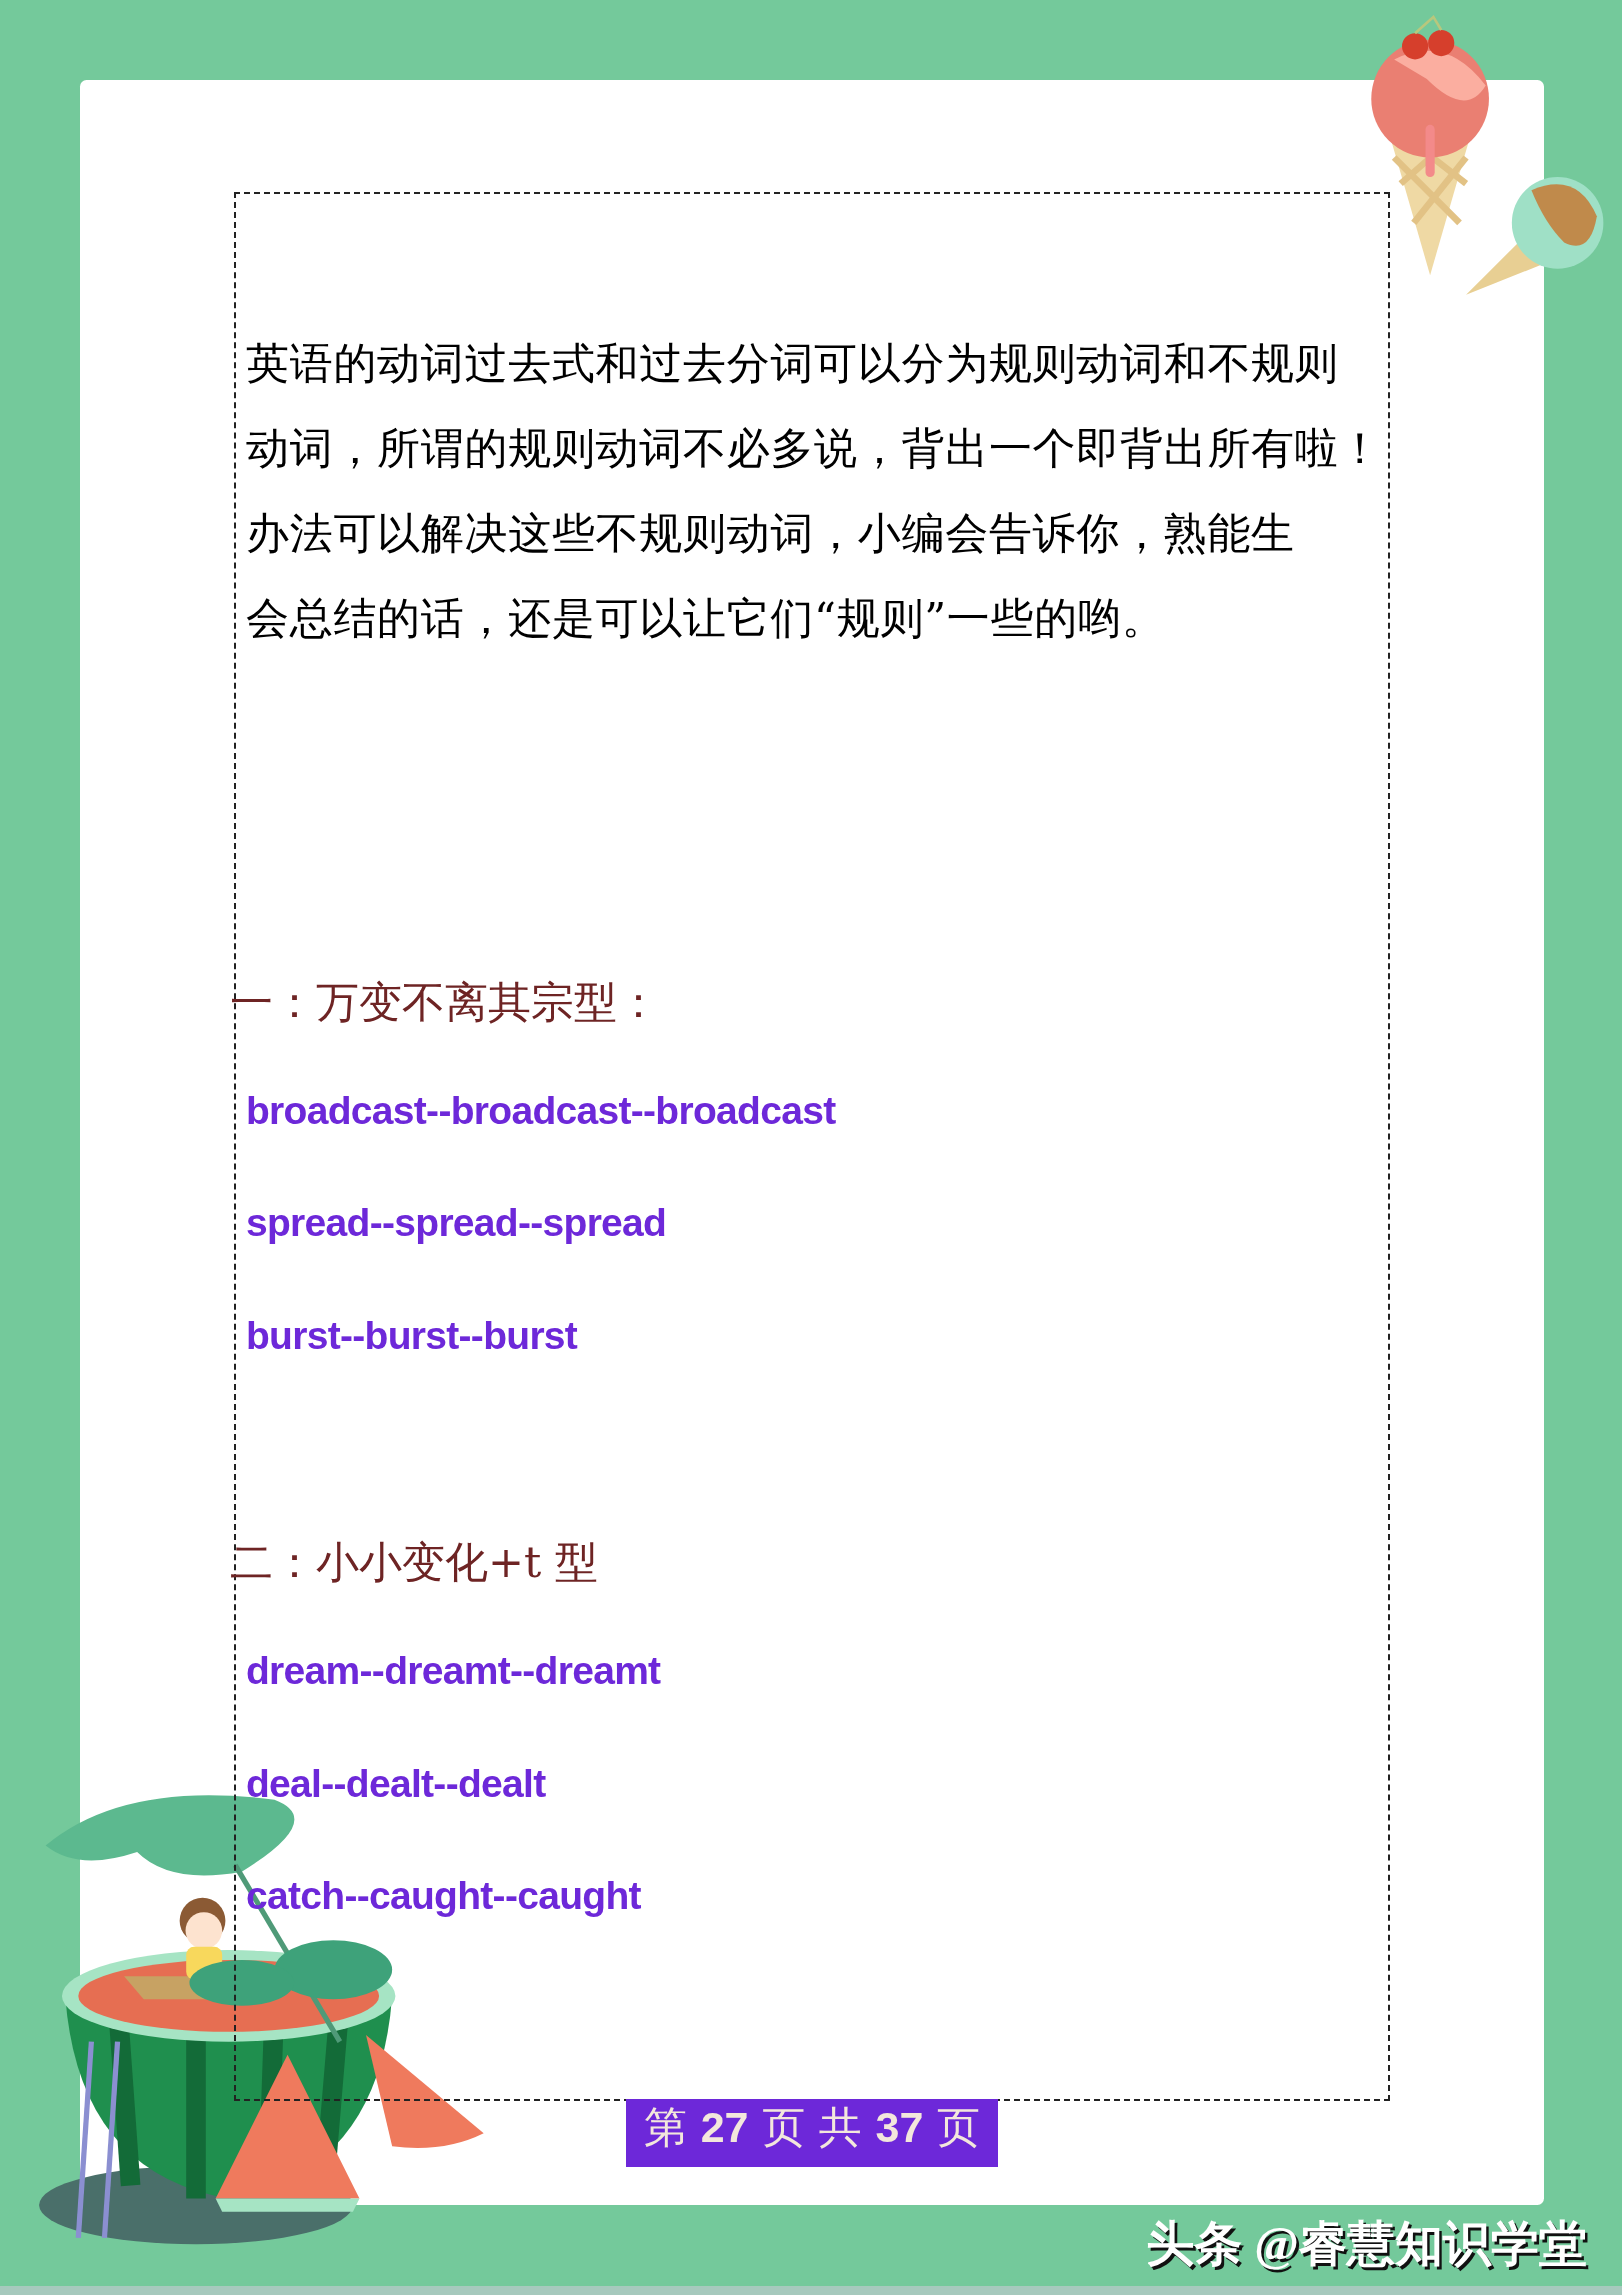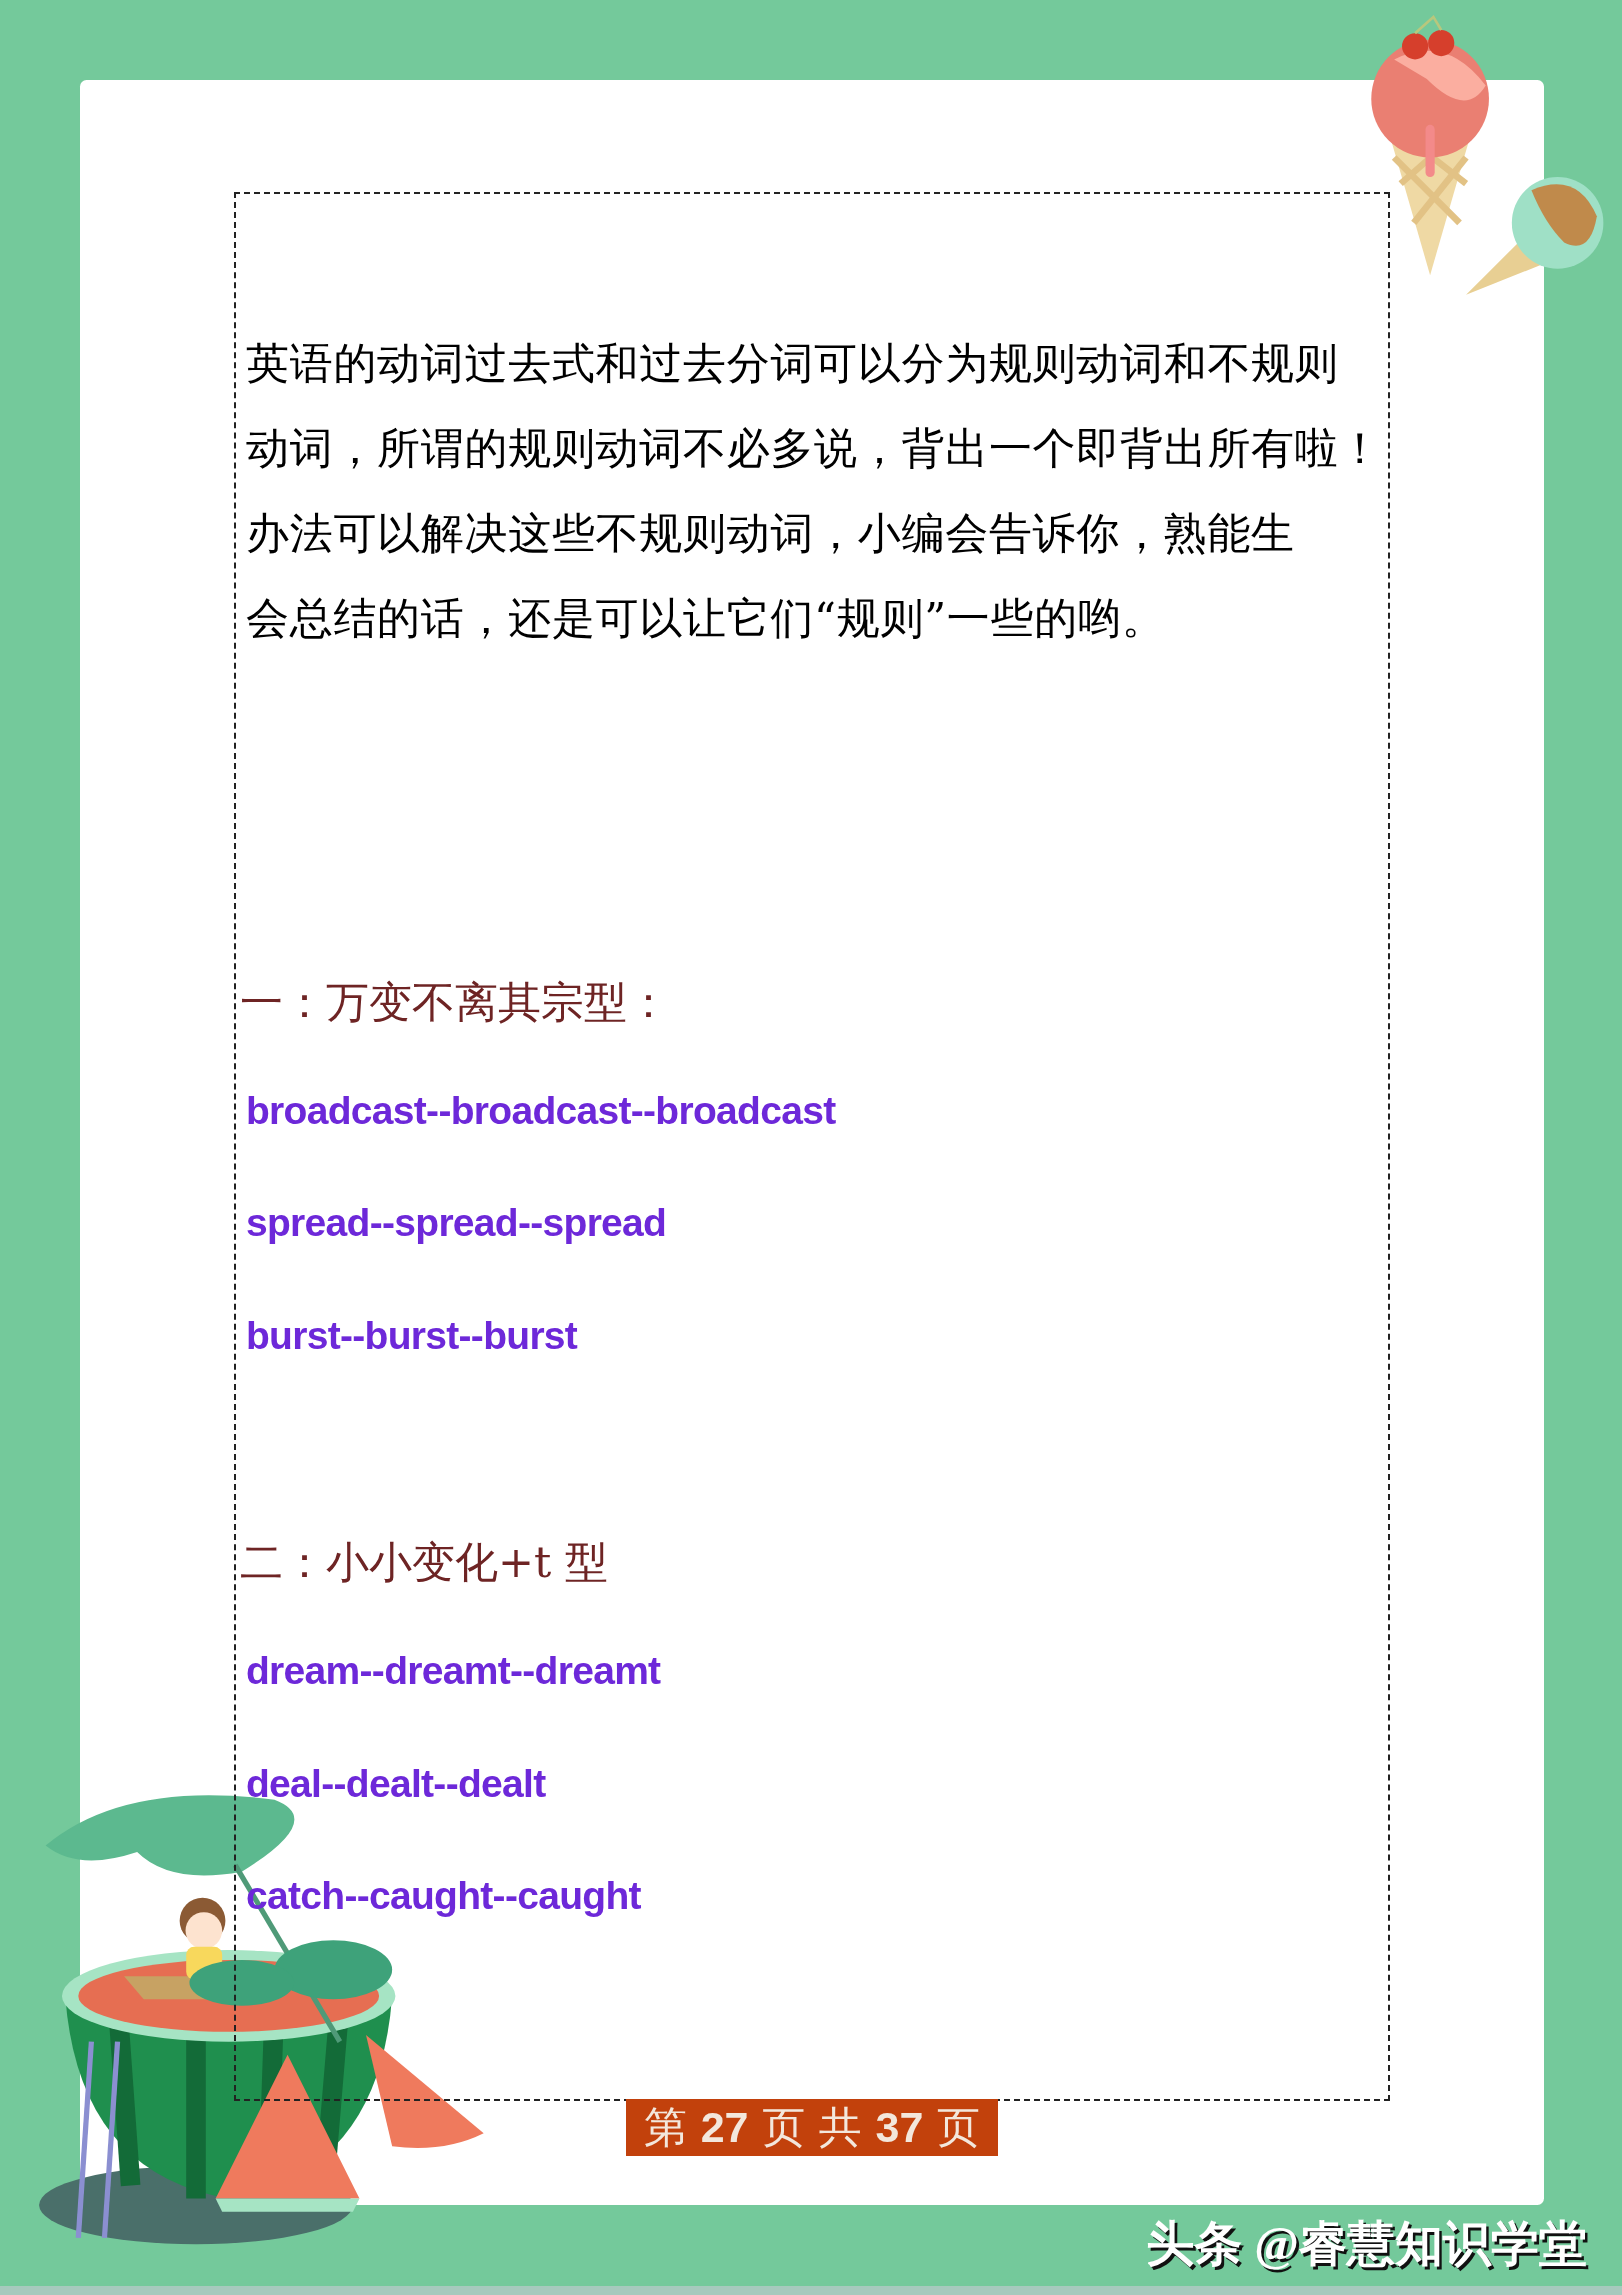--- a/index.html
+++ b/index.html
@@ -2,23 +2,23 @@
 <html style="font-size:10.5px"><head>
 <meta charset="utf-8">
 <style>
   html, body { margin:0; padding:0; }
   body { width:1623px; height:2295px; position:relative; overflow:hidden; background:#74c99b; font-family:"DejaVu Serif","Liberation Serif",serif; }
   .bottom-strip { position:absolute; left:0; right:0; bottom:0; height:9.2px; background:#a6c9bd; }
   .card { position:absolute; left:80px; top:80px; width:1464px; height:2125px; background:#ffffff; border-radius:6.5px; }
   .dashed-box { position:absolute; left:234px; top:192px; width:1156px; height:1909px; border:2px dashed #222; box-sizing:border-box; }
   .para { position:absolute; left:246px; top:321px; width:1139px; font-size:43px; line-height:85px; color:#000000; letter-spacing:0.7px; }
   .para div { white-space:nowrap; }
-  .heading { position:absolute; left:240px; font-size:43px; color:#6e2424; white-space:nowrap; }
+  .heading { position:absolute; left:230px; font-size:43px; color:#6e2424; white-space:nowrap; }
   .verb { position:absolute; left:246px; font-family:"Liberation Sans","DejaVu Sans",sans-serif; font-weight:bold; font-size:39px; color:#6d28d9; white-space:nowrap; letter-spacing:-0.7px; }
-  .page-badge { position:absolute; left:626px; top:2099px; width:372px; height:57px; background:#c2410c; color:#f3e7dc; font-size:43px; line-height:57px; text-align:center; white-space:nowrap; }
+  .page-badge { position:absolute; left:626px; top:2099px; width:372px; height:68px; background:#6d28d9; color:#f3e7dc; font-size:43px; line-height:57px; text-align:center; white-space:nowrap; }
   .page-badge b { font-family:"Liberation Sans",sans-serif; font-weight:bold; }
   .watermark { position:absolute; right:36px; top:2212px; font-family:Liberation Serif, serif; font-size:48px; color:#fff; text-shadow:2.6px 2.6px 0 #111; white-space:nowrap; font-weight:bold; }
   .deco { position:absolute; }
 </style>
 </head>
 <body>
 
 <div class="bottom-strip"></div>
 
 <div class="card"></div>

